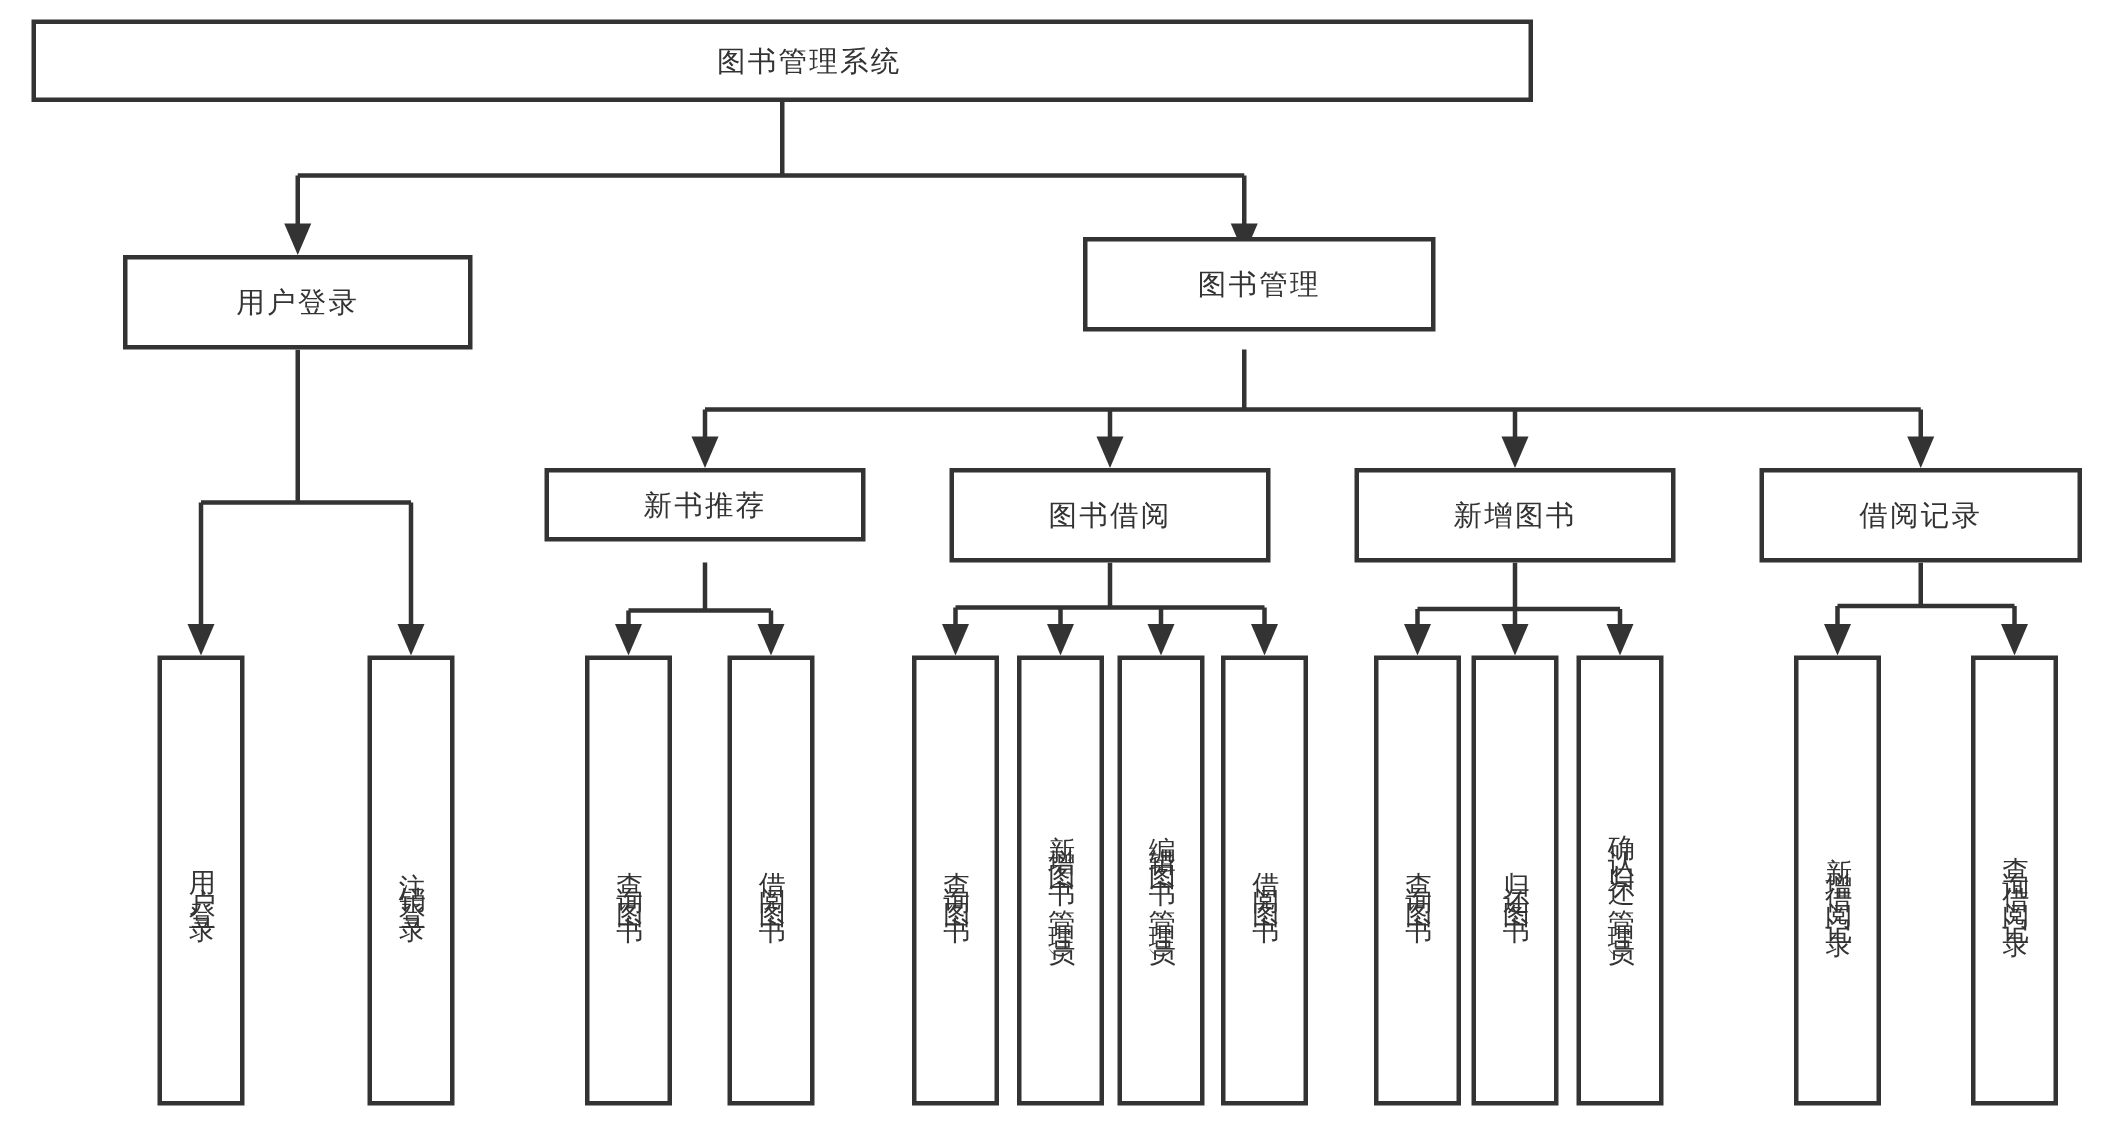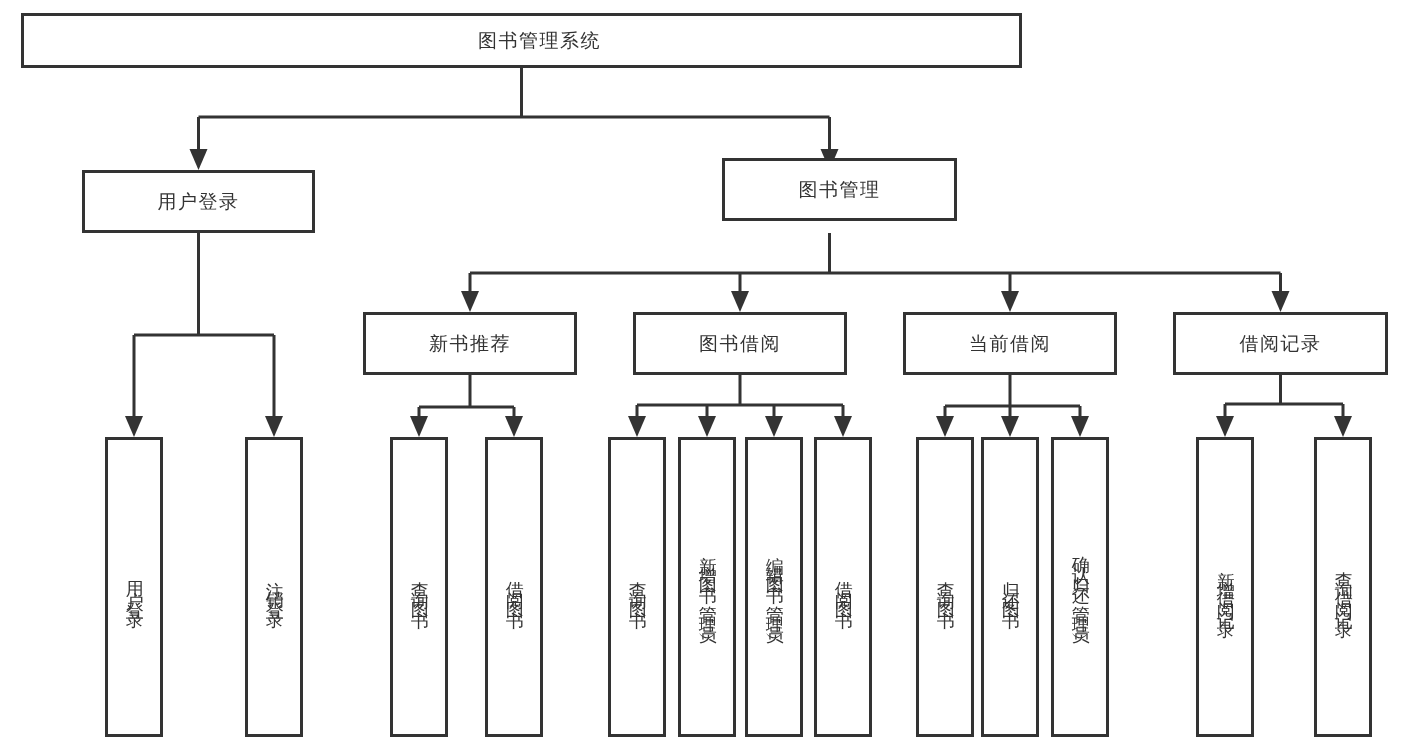--- a/index.html
+++ b/index.html
@@ -117,23 +117,23 @@
       <polygon points="1225,437 1216,416 1234,416"></polygon>
       <polygon points="1343,437 1334,416 1352,416"></polygon>
     </g>
   </svg>
 
   <div class="hbox" style="left:21px; top:13px; width:1001px; height:55px;padding-left:36px;">图书管理系统</div>
 
   <div class="hbox" style="left:82px; top:170px; width:233px; height:63px;">用户登录</div>
   <div class="hbox" style="left:712px; top:158px; width:235px; height:63px;margin-left:10px;">图书管理</div>
 
-  <div class="hbox" style="left:363px; top:312px; width:214px; height:63px;">新书推荐</div>
+  <div class="hbox" style="left:363px; top:312px; width:214px; height:49px;">新书推荐</div>
   <div class="hbox" style="left:633px; top:312px; width:214px; height:63px;text-align:right;">图书借阅</div>
-  <div class="hbox" style="left:903px; top:312px; width:214px; height:63px;">当前借阅</div>
+  <div class="hbox" style="left:903px; top:312px; width:214px; height:63px;">新增图书</div>
   <div class="hbox" style="left:1173px; top:312px; width:215px; height:63px;">借阅记录</div>
 
   <div class="vbox" style="left:105px;">
     <span class="vlabel">用户登录</span>
   </div>
   <div class="vbox" style="left:245px;">
     <span class="vlabel">注销登录</span>
   </div>
 
   <div class="vbox" style="left:390px;">

